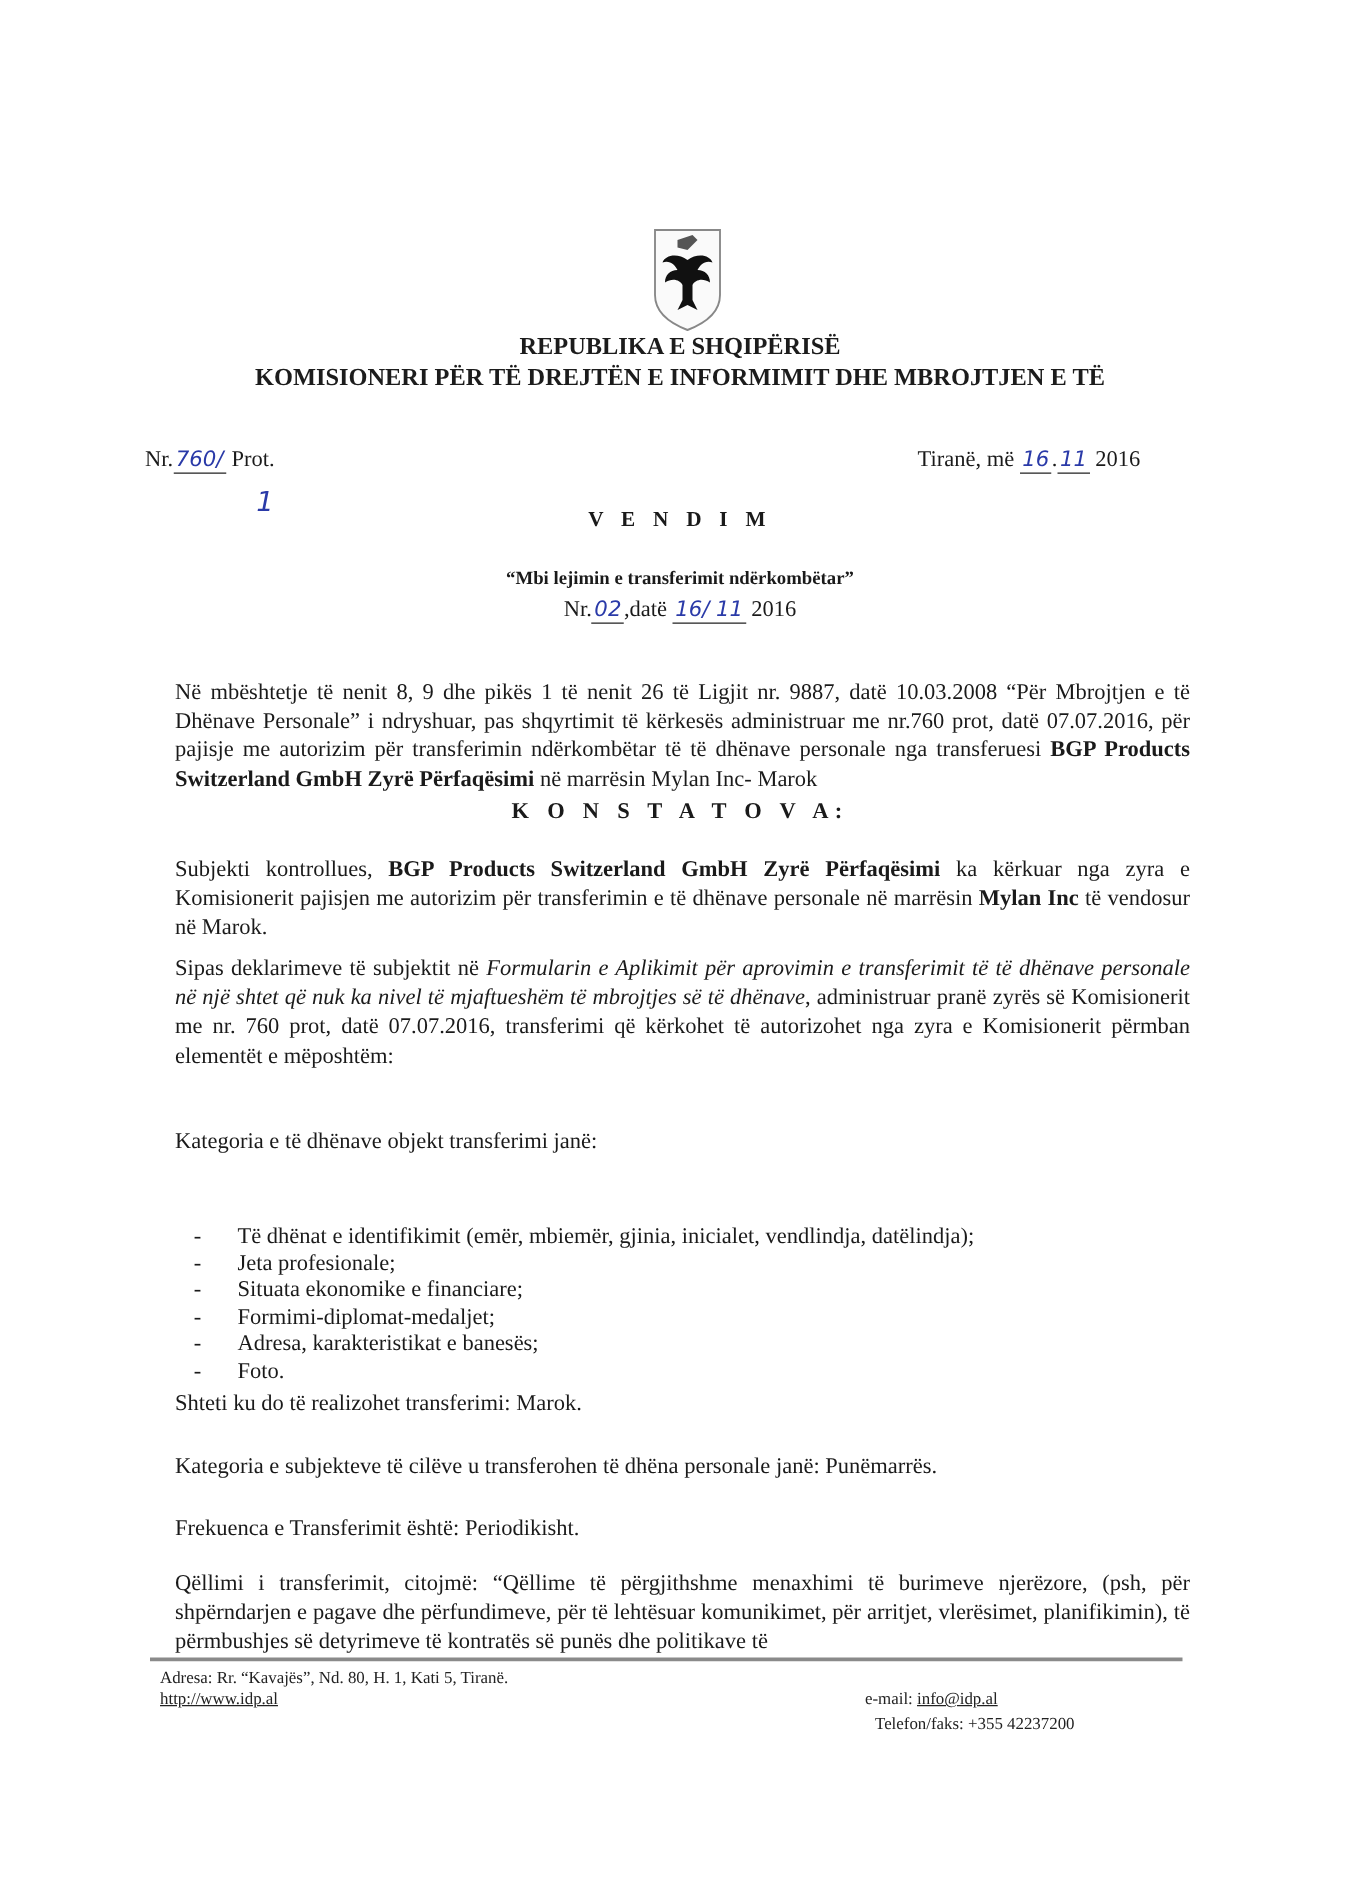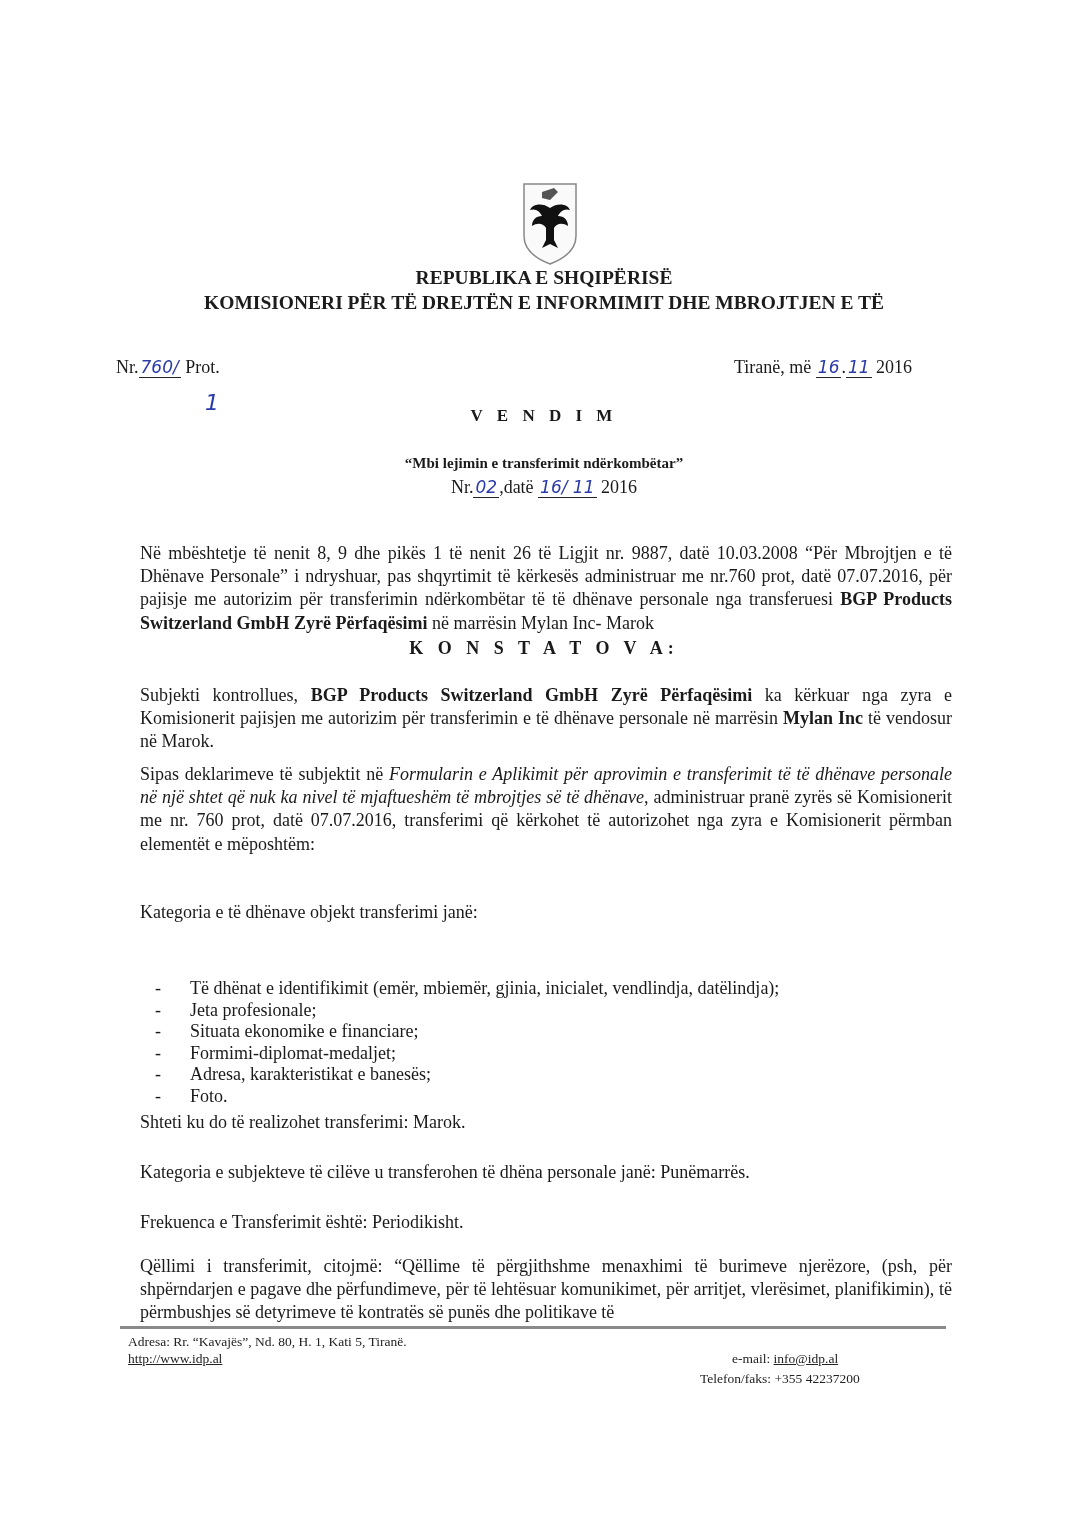--- a/index.html
+++ b/index.html
@@ -39,21 +39,21 @@
   .p5 { top: 1111px; }
   .p6 { top: 1161px; }
   .p7 { top: 1211px; }
   .p8 { top: 1255px; }
   .footer-line { position: absolute; left: 120px; top: 1326px; width: 826px; height: 3px;
                  background: #8a8a8a; }
   .foot { position: absolute; font-size: 13.5px; color: #222; line-height: 17px; }
   .foot-l1 { left: 128px; top: 1333px; }
   .foot-l2 { left: 128px; top: 1350px; text-decoration: underline; }
   .foot-r1 { left: 700px; top: 1333px; margin-top: 37px; }
-  .foot-r2 { left: 732px; top: 1350px; }
+  .foot-r2 { left: 692px; top: 1350px; }
   .foot-r2 .mail { text-decoration: underline; }
   b { font-weight: bold; }
 </style>
 </head>
 <body>
 
 <div class="page">
 
   <svg class="emblem" viewBox="0 0 96 90">
     <path d="M22 6 L74 6 L74 58 Q74 76 48 86 Q22 76 22 58 Z" fill="#fafafa" stroke="#888" stroke-width="1.5"></path>

